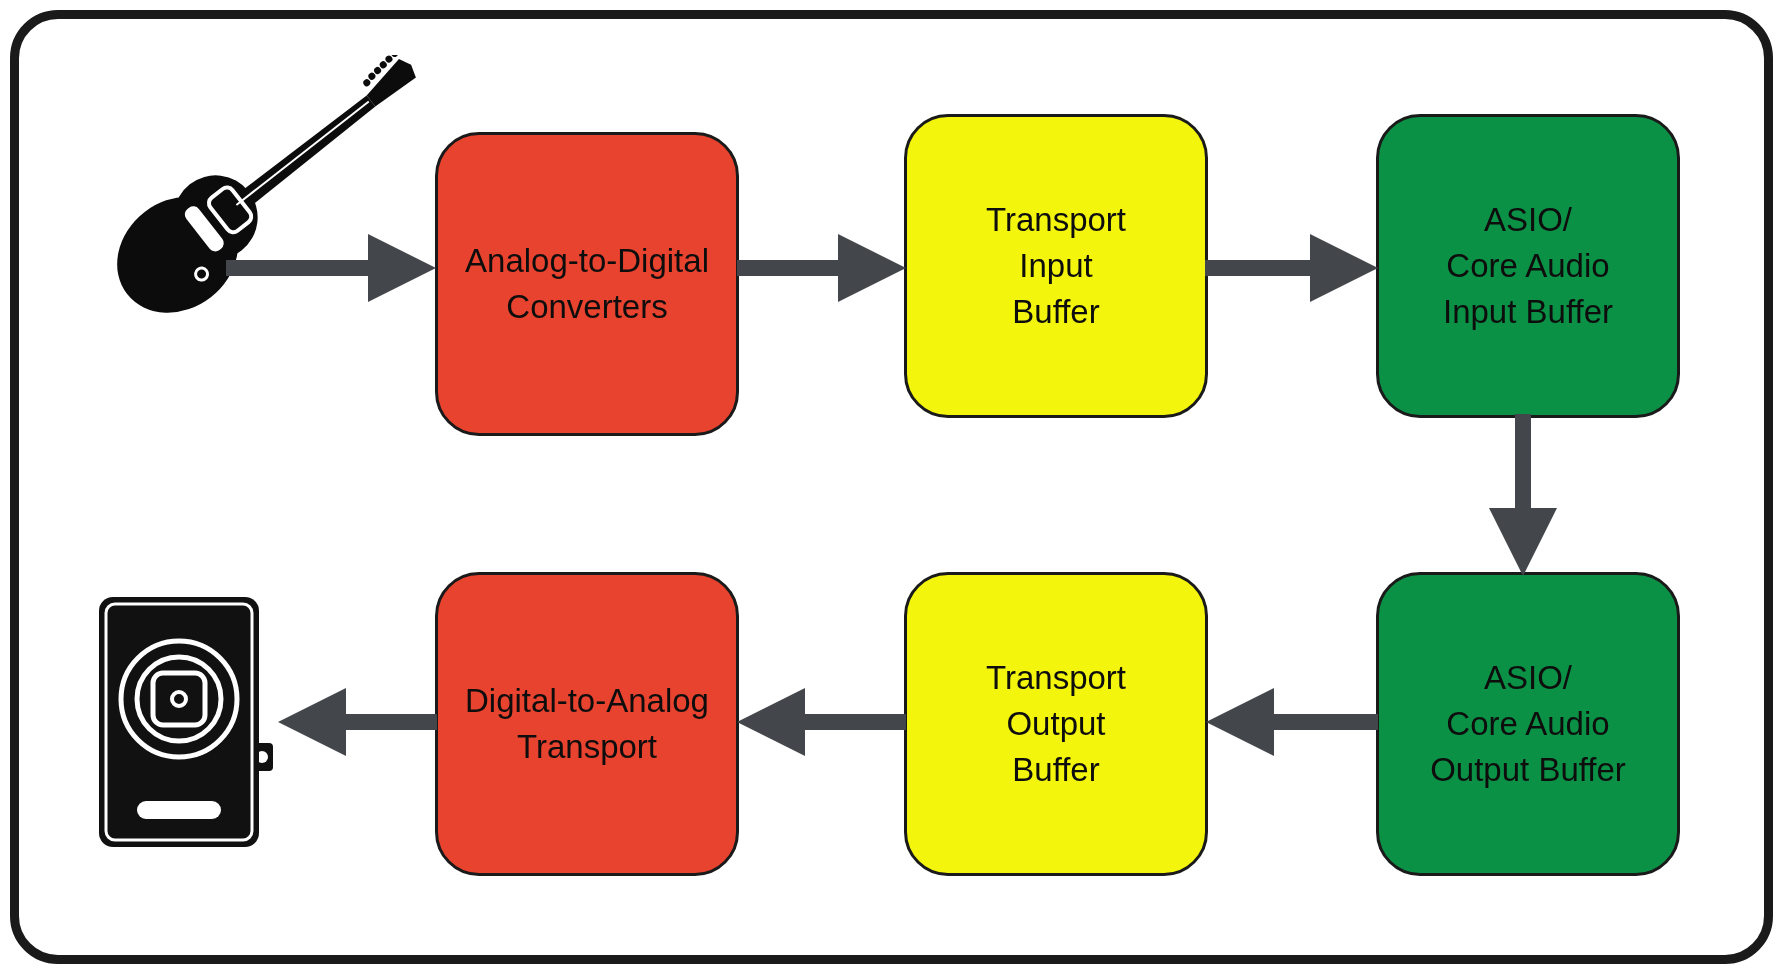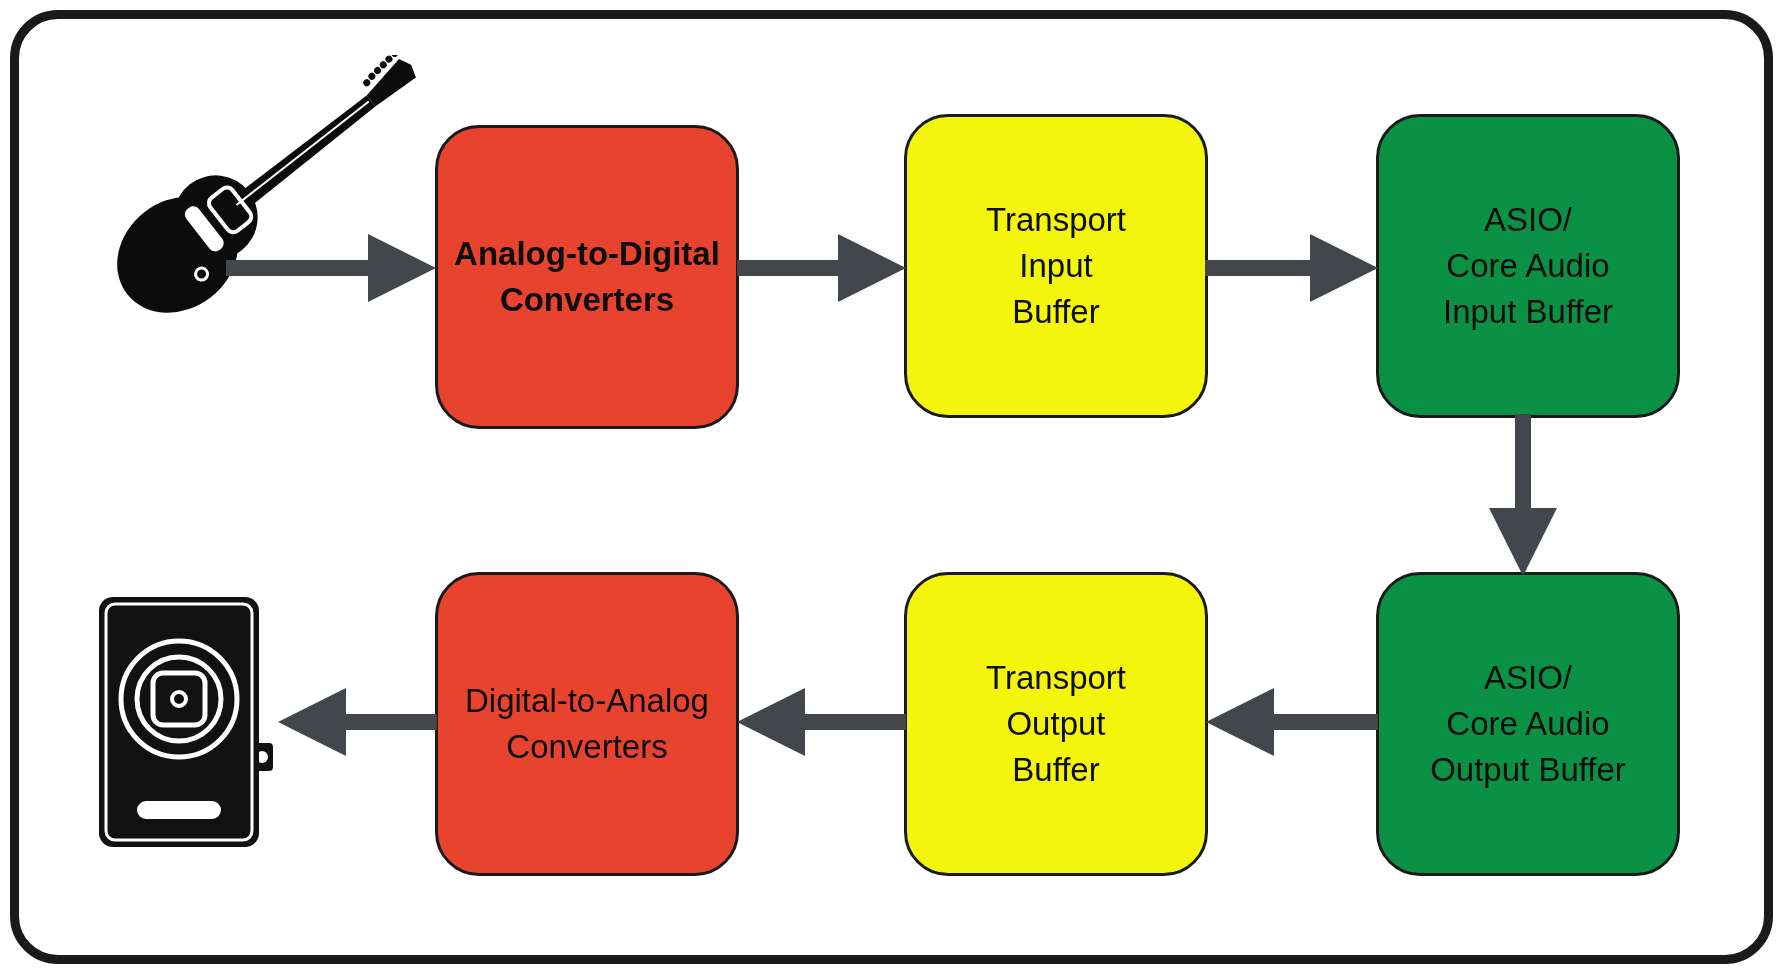--- a/index.html
+++ b/index.html
@@ -36,21 +36,21 @@
     text-align: center;
     font-size: 33px;
     line-height: 1.4;
     color: #0d0d0d;
     box-sizing: border-box;
   }
   .node .label {
     white-space: pre-line;
     padding: 0 14px;
   }
-  #node-adc        { left: 435px;  top: 125px; font-weight: bold; }
+  #node-adc        { left: 435px;  top: 132px; }
   #node-tib        { left: 904px;  top: 114px; }
   #node-asio-in    { left: 1376px; top: 114px; }
   #node-asio-out   { left: 1376px; top: 572px; }
   #node-tob        { left: 904px;  top: 572px; }
   #node-dac        { left: 435px;  top: 572px; }
   .icon-wrap {
     position: absolute;
   }
   #guitar-wrap  { left: 95px; top: 55px;  width: 365px; height: 300px; }
   #speaker-wrap { left: 95px; top: 595px; width: 180px; height: 255px; }
@@ -128,21 +128,21 @@
   </div>
 
   <div class="node" id="node-tob" style="background-color: rgb(243, 245, 12);">
     <div class="label">Transport
 Output
 Buffer</div>
   </div>
 
   <div class="node" id="node-dac" style="background-color: rgb(232, 67, 47);">
     <div class="label">Digital-to-Analog
-Converters</div>
+Transport</div>
   </div>
 
   <svg id="arrow-layer" viewBox="0 0 1783 974">
     <g>
       <rect x="226" y="260" width="150" height="16" style="fill: rgb(67, 71, 75);"></rect>
       <polygon points="368,234 436,268 368,302" style="fill: rgb(67, 71, 75);"></polygon>
     </g>
     <g>
       <rect x="737" y="260" width="108" height="16" style="fill: rgb(67, 71, 75);"></rect>
       <polygon points="838,234 906,268 838,302" style="fill: rgb(67, 71, 75);"></polygon>

